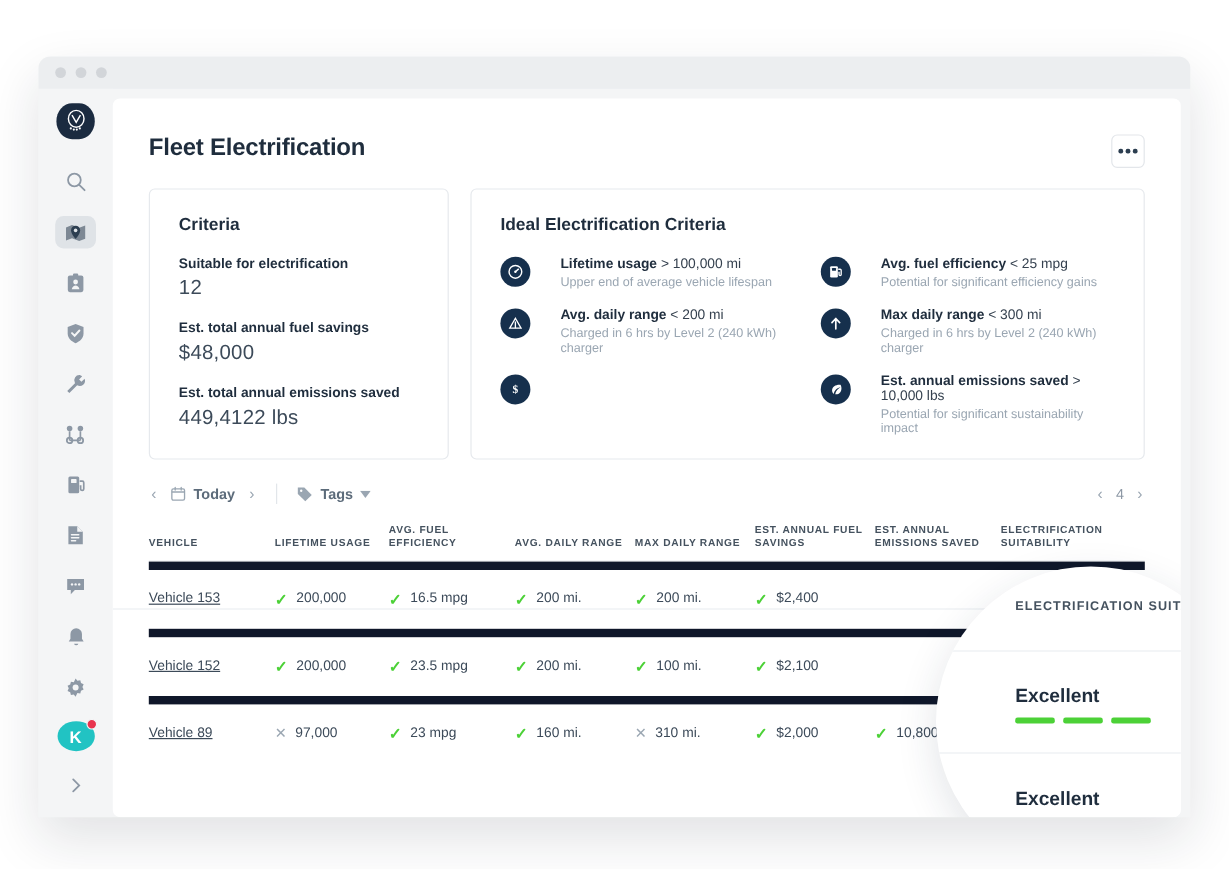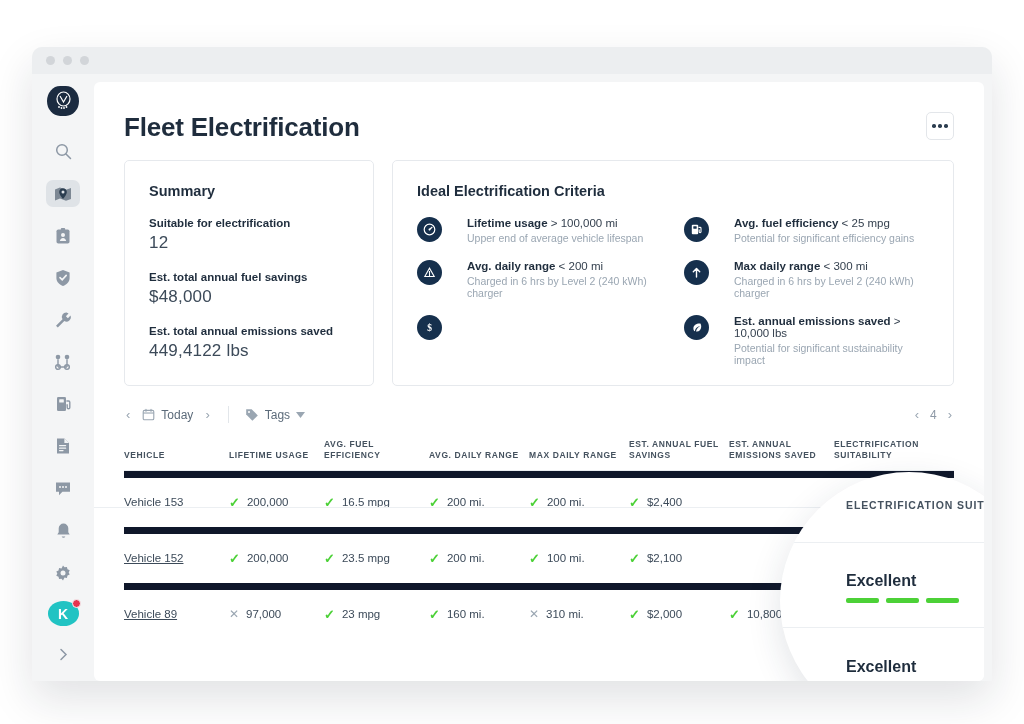--- a/index.html
+++ b/index.html
@@ -60,21 +60,21 @@
 
   
   #content {
     flex: 1; background: #fff; margin: 8px 8px 0 0;
     border-radius: 6px; position: relative; overflow: hidden;
   }
   #page-head {
     display: flex; align-items: flex-start; justify-content: space-between;
     padding: 30px 30px 0 30px;
   }
-  #page-title { font-size: 26px; font-weight: bold; color: #1f2d3d; letter-spacing: -.2px; }
+  #page-title { font-size: 20px; font-weight: bold; color: #1f2d3d; letter-spacing: -.2px; }
   #more-button {
     width: 28px; height: 28px; border: 1px solid #e3e6ea; border-radius: 5px;
     background: #fff; display: flex; align-items: center; justify-content: center;
     gap: 2.5px;
   }
   .mdot { width: 3.5px; height: 3.5px; border-radius: 50%; background: #2c3e50; }
 
   #page-desc {
     padding: 17px 30px 0 30px; font-size: 12.5px; color: #5c6b7a;
   }
@@ -109,21 +109,21 @@
   
   #table-toolbar {
     display: flex; align-items: center; justify-content: space-between;
     padding: 20px 30px 0 30px; border-top: 0;
   }
   #toolbar-divider {
     position: absolute; left: 0; right: 0; top: 425px; height: 1px; background: #eceff2;
   }
   .tb-left { display: flex; align-items: center; gap: 10px; color: #8d98a5; font-size: 12px; }
   .tb-arrow { color: #9aa6b2; font-size: 13px; padding: 0 2px; }
-  .tb-chip { display: flex; align-items: center; gap: 6px; color: #5c6b7a; font-size: 12px; }
+  .tb-chip { display: flex; align-items: center; gap: 6px; color: #5c6b7a; font-size: 12px; font-weight: bold; }
   .tb-sep { width: 1px; height: 17px; background: #e2e6ea; margin: 0 6px; }
   .tb-right { display: flex; align-items: center; gap: 9px; color: #8d98a5; font-size: 12px; }
 
   
   #vehicle-table { width: 100%; padding: 0 30px; margin-top: 16px; }
   .trow { display: flex; align-items: center; border-top: 7px solid #0f172a; }
   #thead.trow { border-top: 0; border-bottom: 1px solid #eceff2; align-items: flex-end; padding-bottom: 8px; }
   .th {
     font-size: 8.5px; font-weight: bold; color: #45525f;
     letter-spacing: .6px; line-height: 1.35; text-transform: uppercase;
@@ -298,21 +298,21 @@
           <span class="mdot"></span>
           <span class="mdot"></span>
           <span class="mdot"></span>
         </div>
       </div>
 
 
       <div id="cards-row">
 
         <div class="card" id="summary-card">
-          <div class="card-title">Summary</div>
+          <div class="card-title">Criteria</div>
 
           <div class="sum-block">
             <div class="sum-label">Suitable for electrification</div>
             <div class="sum-value">12</div>
           </div>
           <div class="sum-block">
             <div class="sum-label">Est. total annual fuel savings</div>
             <div class="sum-value">$48,000</div>
           </div>
           <div class="sum-block">

